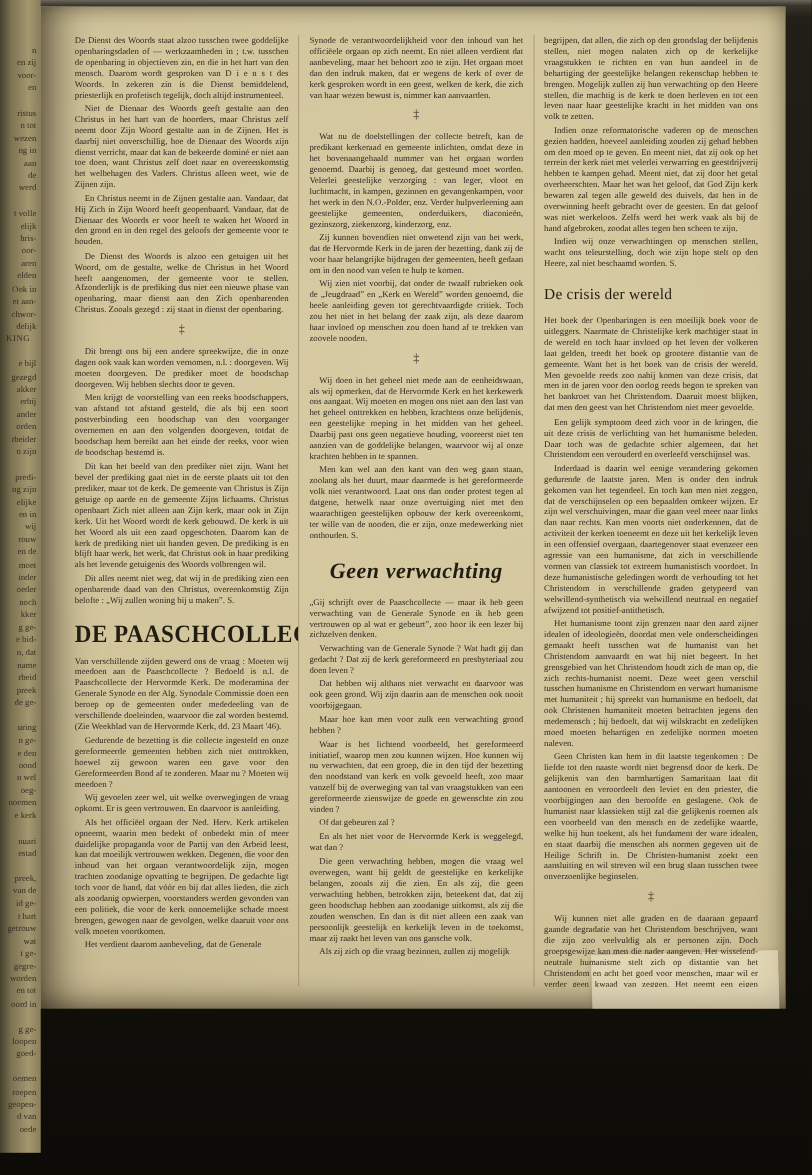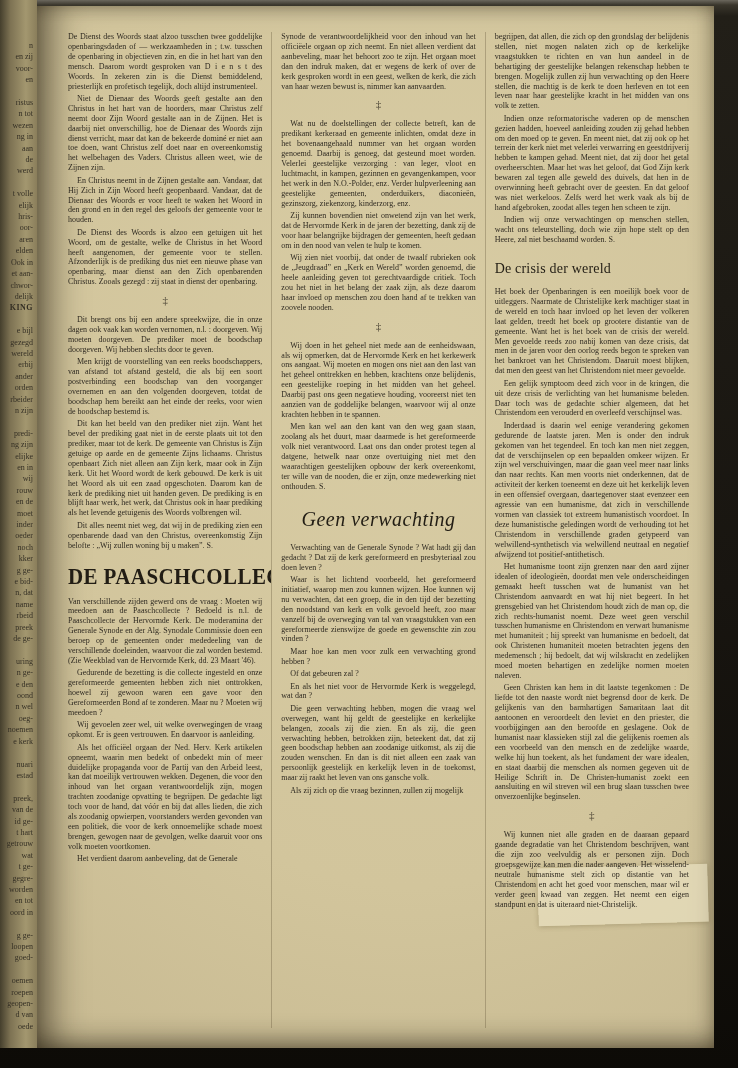--- a/index.html
+++ b/index.html
@@ -17,26 +17,26 @@
   .prev-page {
     position: absolute; left: 0; top: 0;
     width: 37px; height: 1048px;
     background: linear-gradient(90deg, #453f2d 0%, #7d7253 28%, #a3976f 70%, #8a7e5b 100%);
     padding: 40px 4px 0 0;
     text-align: right;
     overflow: hidden;
     color: #342f24;
   }
   .spine-line { font-size: 8px; line-height: 11.4px; min-height: 11.4px; white-space: nowrap; }
-  .spine-line.bold { font-weight: bold; letter-spacing: .5px; }
+  .spine-line.bold { font-weight: normal; letter-spacing: .5px; text-align: center; }
 
   
   .page {
     position: absolute; left: 37px; top: 6px;
-    width: 677px; height: 1042px;
+    width: 677px; height: 911px;
     background: radial-gradient(130% 110% at 55% 35%, #d8cca4 0%, #d2c59c 45%, #c6b890 75%, #aa9d75 100%);
     box-shadow:
       inset 28px 0 36px -16px rgba(25,18,6,.60),
       inset -12px 0 24px -12px rgba(25,18,6,.38),
       inset 0 -18px 28px -14px rgba(25,18,6,.48),
       inset 0 10px 18px -12px rgba(25,18,6,.32);
     overflow: hidden;
   }
 
   
@@ -81,21 +81,21 @@
   }
 
   h2 { margin: 0; color: #221d14; font-family: "Liberation Serif", "DejaVu Serif", serif; }
   .headline-caps {
     font-size: 21px; font-weight: bold; letter-spacing: .4px;
     margin: 12px 0 9px;
     transform: scaleY(1.08); transform-origin: left top;
     white-space: nowrap;
   }
   .headline-script {
-    font-size: 20px; font-style: italic; font-weight: normal;
+    font-size: 20px; font-style: italic; font-weight: bold;
     text-align: center; letter-spacing: .5px;
     margin: 16px 0 12px;
   }
   .headline-serif {
     font-size: 14px; font-weight: normal; letter-spacing: .2px;
     margin: 16px 0 10px;
   }
 </style>
 </head>
 <body>
@@ -122,21 +122,21 @@
       <div class="spine-line">aren</div>
       <div class="spine-line">elden</div>
       <div class="spine-line">Ook in</div>
       <div class="spine-line">et aan-</div>
       <div class="spine-line">chwor-</div>
       <div class="spine-line">delijk</div>
       <div class="spine-line bold">KING</div>
       <div class="spine-line"></div>
       <div class="spine-line">e bijl</div>
       <div class="spine-line">gezegd</div>
-      <div class="spine-line">wereld</div>
+      <div class="spine-line">akker</div>
       <div class="spine-line">erbij</div>
       <div class="spine-line">ander</div>
       <div class="spine-line">orden</div>
       <div class="spine-line">rbeider</div>
       <div class="spine-line">n zijn</div>
       <div class="spine-line"></div>
       <div class="spine-line">predi-</div>
       <div class="spine-line">ng zijn</div>
       <div class="spine-line">elijke</div>
       <div class="spine-line">en in</div>
@@ -213,23 +213,25 @@
       <div class="col">
           <p class="para noindent">Synode de verantwoordelijkheid voor den inhoud van het officiëele orgaan op zich neemt. En niet alleen verdient dat aanbeveling, maar het behoort zoo te zijn. Het orgaan moet dan den indruk maken, dat er wegens de kerk of over de kerk gesproken wordt in een geest, welken de kerk, die zich van haar wezen bewust is, nimmer kan aanvaarden.</p>
           <div class="separator">‡</div>
           <p class="para">Wat nu de doelstellingen der collecte betreft, kan de predikant kerkeraad en gemeente inlichten, omdat deze in het bovenaangehaald nummer van het orgaan worden genoemd. Daarbij is genoeg, dat gesteund moet worden. Velerlei geestelijke verzorging : van leger, vloot en luchtmacht, in kampen, gezinnen en gevangenkampen, voor het werk in den N.O.-Polder, enz. Verder hulpverleening aan geestelijke gemeenten, onderduikers, diaconieën, gezinszorg, ziekenzorg, kinderzorg, enz.</p>
           <p class="para">Zij kunnen bovendien niet onwetend zijn van het werk, dat de Hervormde Kerk in de jaren der bezetting, dank zij de voor haar belangrijke bijdragen der gemeenten, heeft gedaan om in den nood van velen te hulp te komen.</p>
           <p class="para">Wij zien niet voorbij, dat onder de twaalf rubrieken ook de „Jeugdraad” en „Kerk en Wereld” worden genoemd, die heele aanleiding geven tot gerechtvaardigde critiek. Toch zou het niet in het belang der zaak zijn, als deze daarom haar invloed op menschen zou doen hand af te trekken van zoovele nooden.</p>
           <div class="separator">‡</div>
           <p class="para">Wij doen in het geheel niet mede aan de eenheidswaan, als wij opmerken, dat de Hervormde Kerk en het kerkewerk ons aangaat. Wij moeten en mogen ons niet aan den last van het geheel onttrekken en hebben, krachtens onze belijdenis, een geestelijke roeping in het midden van het geheel. Daarbij past ons geen negatieve houding, vooreerst niet ten aanzien van de goddelijke belangen, waarvoor wij al onze krachten hebben in te spannen.</p>
           <p class="para">Men kan wel aan den kant van den weg gaan staan, zoolang als het duurt, maar daarmede is het gereformeerde volk niet verantwoord. Laat ons dan onder protest tegen al datgene, hetwelk naar onze overtuiging niet met den waarachtigen geestelijken opbouw der kerk overeenkomt, ter wille van de nooden, die er zijn, onze medewerking niet onthouden.   S.</p>
           <h2 class="headline-script">Geen verwachting</h2>
+          <p class="para noindent">„Gij schrijft over de Paaschcollecte — maar ik heb geen verwachting van de Generale Synode en ik heb geen vertrouwen op al wat er gebeurt”, zoo hoor ik een lezer bij zichzelven denken.</p>
           <p class="para">Verwachting van de Generale Synode ? Wat hadt gij dan gedacht ? Dat zij de kerk gereformeerd en presbyteriaal zou doen leven ?</p>
+          <p class="para">Dat hebben wij althans niet verwacht en daarvoor was ook geen grond. Wij zijn daarin aan de menschen ook nooit voorbijgegaan.</p>
+          <p class="para">Maar hoe kan men voor zulk een verwachting grond hebben ?</p>
           <p class="para">Waar is het lichtend voorbeeld, het gereformeerd initiatief, waarop men zou kunnen wijzen. Hoe kunnen wij nu verwachten, dat een groep, die in den tijd der bezetting den noodstand van kerk en volk gevoeld heeft, zoo maar vanzelf bij de overweging van tal van vraagstukken van een gereformeerde zienswijze de goede en gewenschte zin zou vinden ?</p>
-          <p class="para">Maar hoe kan men voor zulk een verwachting grond hebben ?</p>
           <p class="para">Of dat gebeuren zal ?</p>
           <p class="para">En als het niet voor de Hervormde Kerk is weggelegd, wat dan ?</p>
           <p class="para">Die geen verwachting hebben, mogen die vraag wel overwegen, want hij geldt de geestelijke en kerkelijke belangen, zooals zij die zien. En als zij, die geen verwachting hebben, betrokken zijn, beteekent dat, dat zij geen boodschap hebben aan zoodanige uitkomst, als zij die zouden wenschen. En dan is dit niet alleen een zaak van persoonlijk geestelijk en kerkelijk leven in de toekomst, maar zij raakt het leven van ons gansche volk.</p>
           <p class="para">Als zij zich op die vraag bezinnen, zullen zij mogelijk</p>
         </div>
       <div class="col">
           <p class="para noindent">begrijpen, dat allen, die zich op den grondslag der belijdenis stellen, niet mogen nalaten zich op de kerkelijke vraagstukken te richten en van hun aandeel in de behartiging der geestelijke belangen rekenschap hebben te brengen. Mogelijk zullen zij hun verwachting op den Heere stellen, die machtig is de kerk te doen herleven en tot een leven naar haar geestelijke kracht in het midden van ons volk te zetten.</p>
           <p class="para">Indien onze reformatorische vaderen op de menschen gezien hadden, hoeveel aanleiding zouden zij gehad hebben om den moed op te geven. En meent niet, dat zij ook op het terrein der kerk niet met velerlei verwarring en geestdrijverij hebben te kampen gehad. Meent niet, dat zij door het getal overheerschten. Maar het was het geloof, dat God Zijn kerk bewaren zal tegen alle geweld des duivels, dat hen in de overwinning heeft gebracht over de geesten. En dat geloof was niet werkeloos. Zelfs werd het werk vaak als bij de hand afgebroken, zoodat alles tegen hen scheen te zijn.</p>
           <p class="para">Indien wij onze verwachtingen op menschen stellen, wacht ons teleurstelling, doch wie zijn hope stelt op den Heere, zal niet beschaamd worden.   S.</p>
           <h2 class="headline-serif">De crisis der wereld</h2>

